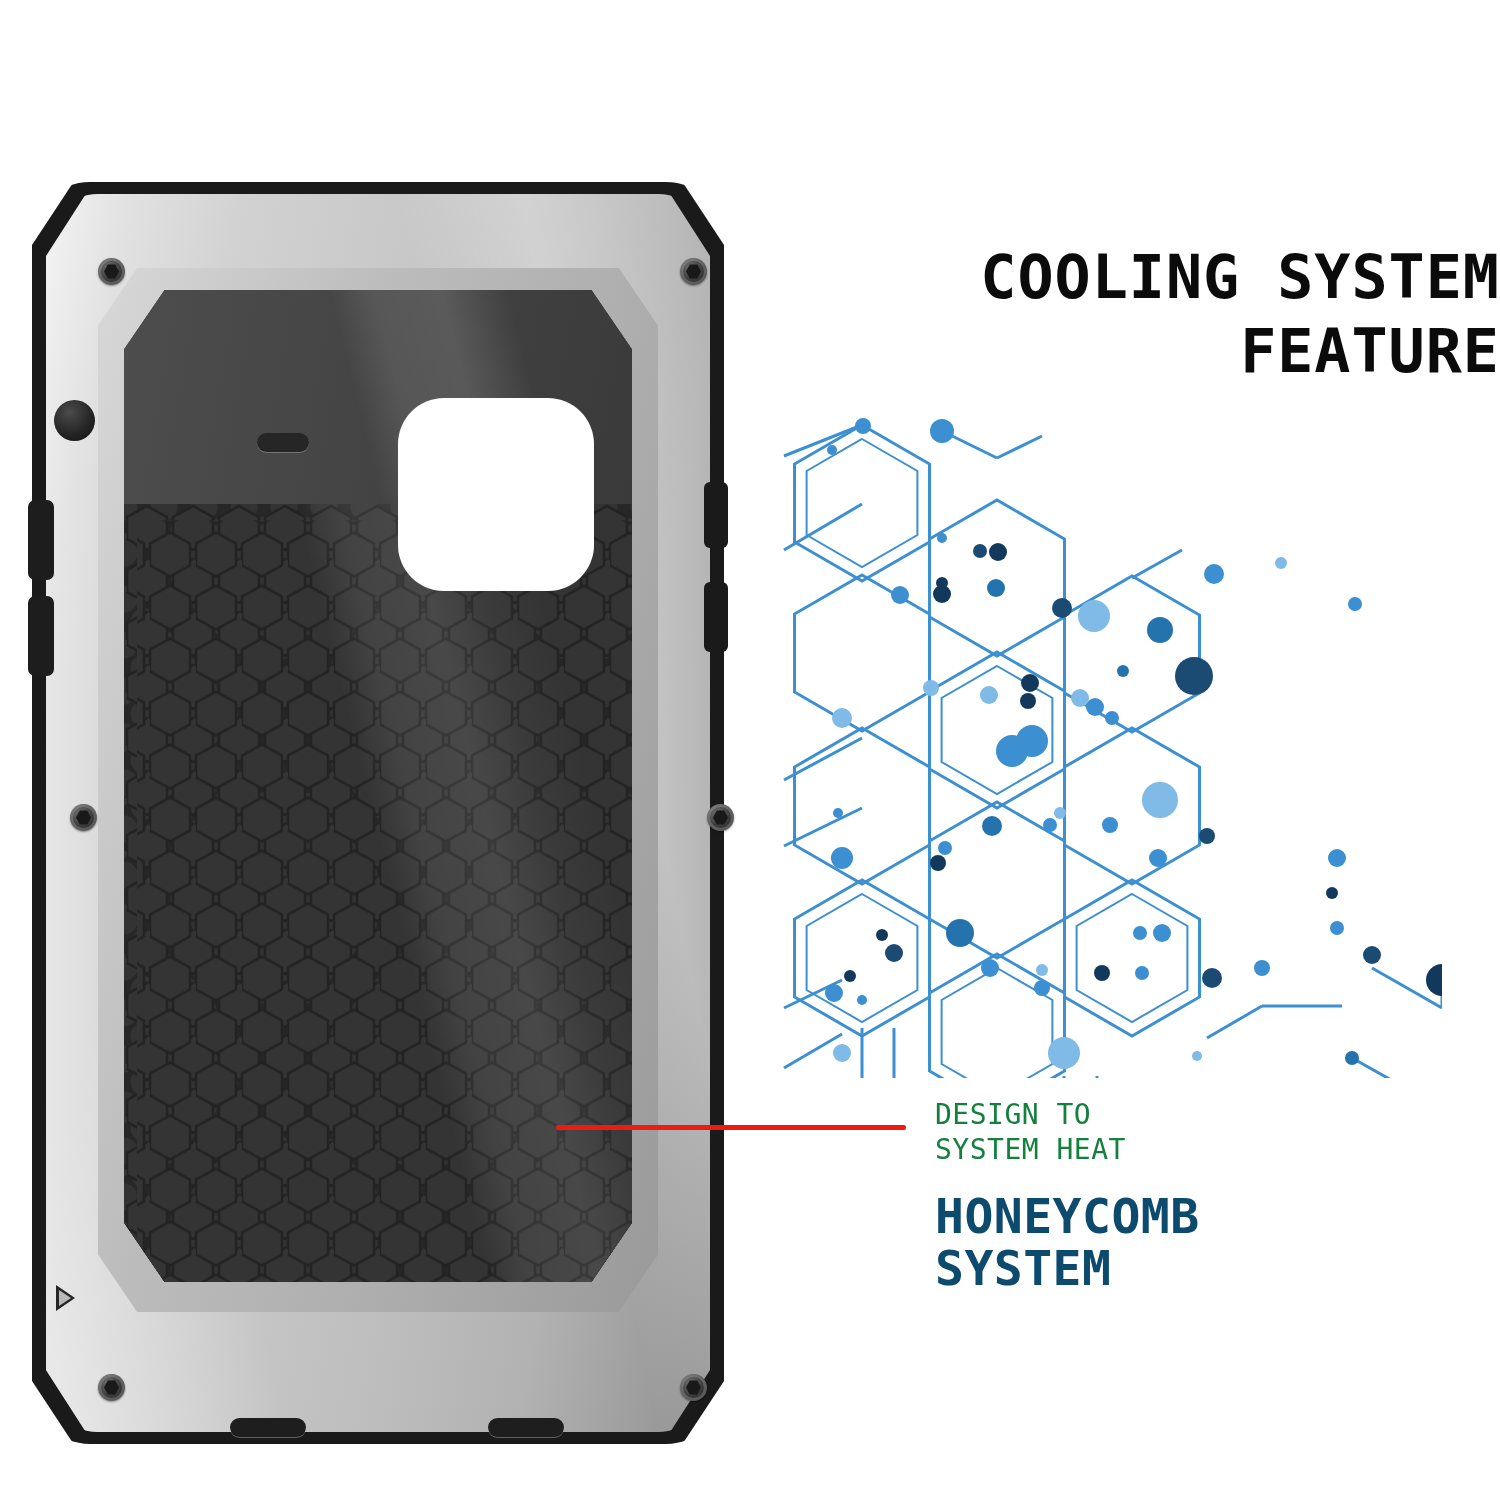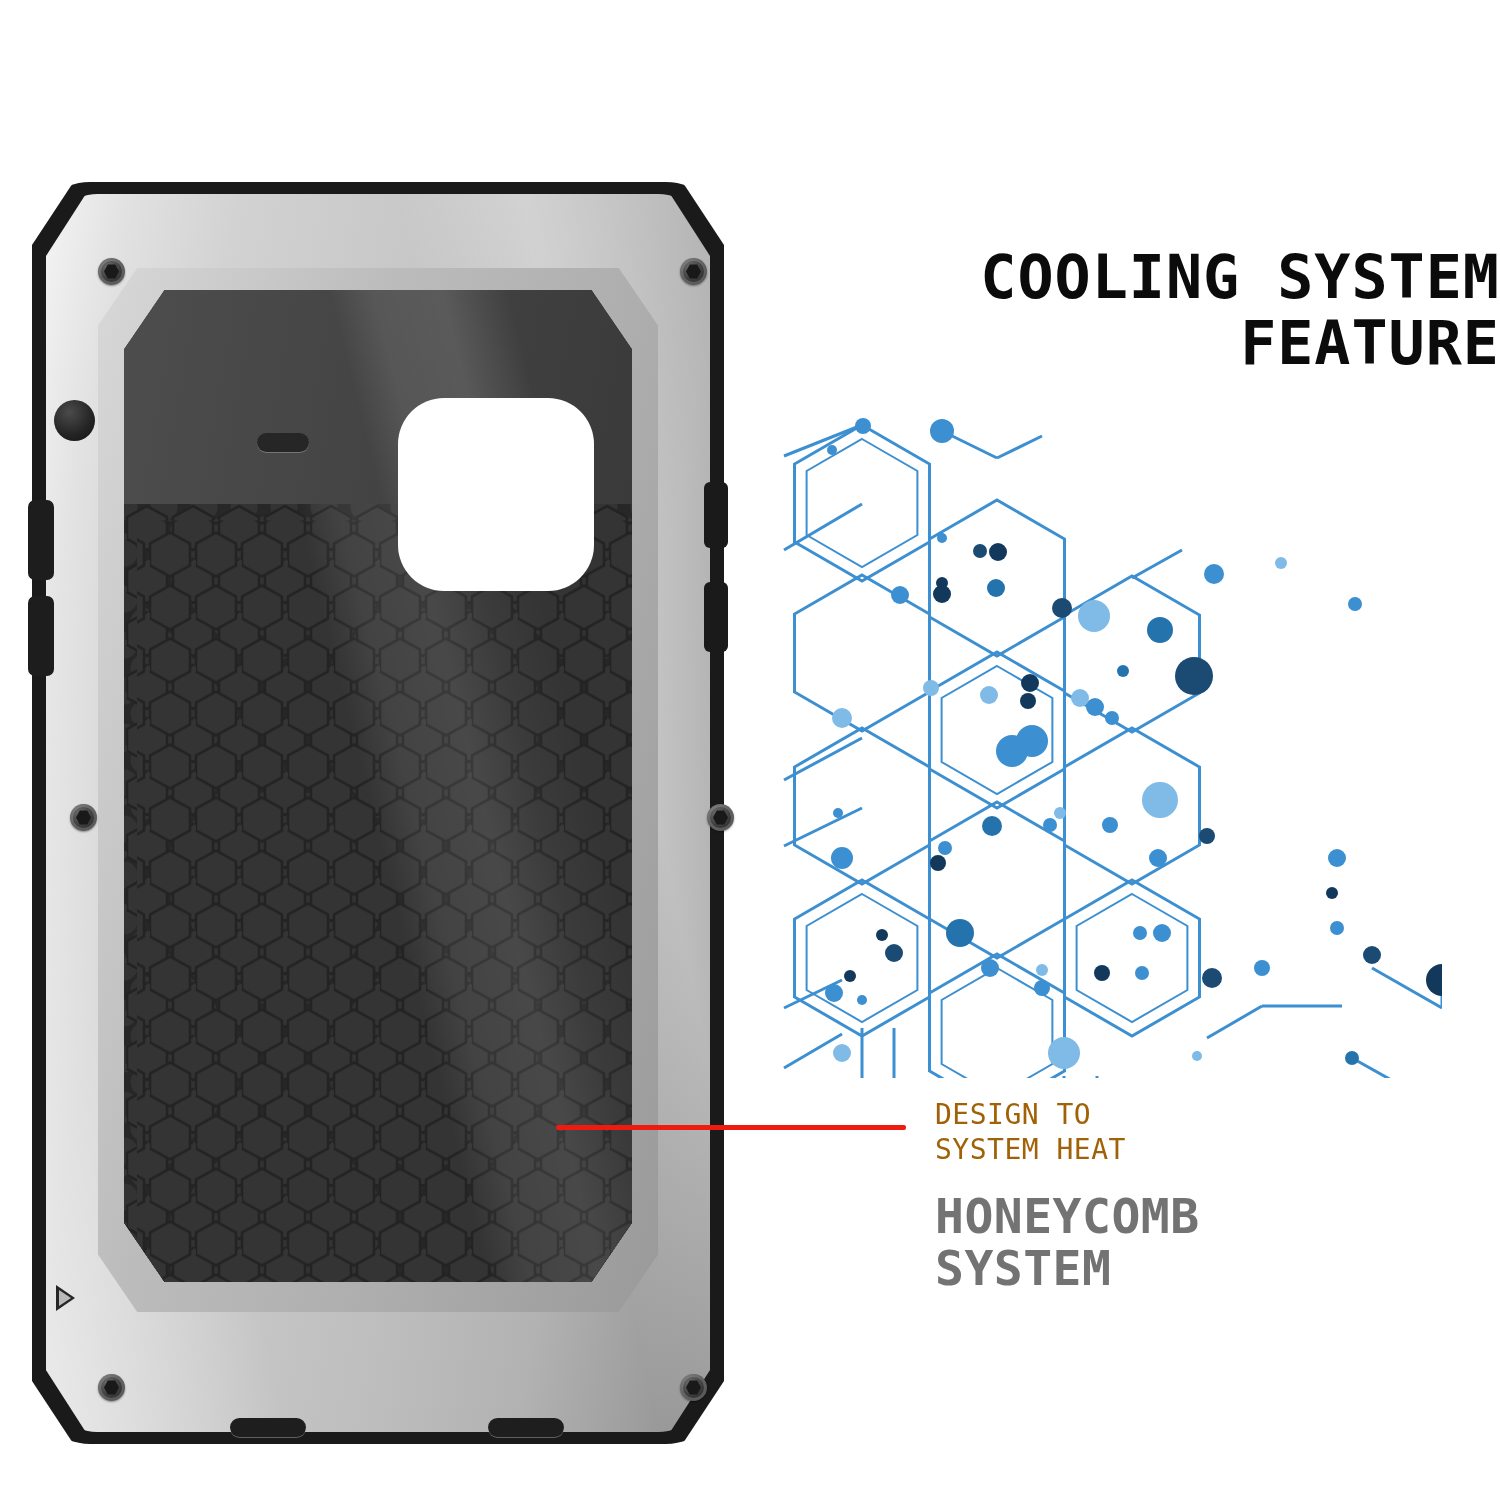--- a/index.html
+++ b/index.html
@@ -146,35 +146,35 @@
   
   .headline{
     position:absolute;left:745px;top:248px;width:755px;text-align:right;
     color:#0b0b0b;line-height:.97;
   }
   .headline .l1,.headline .l2{
     font-family:"DejaVu Sans Mono","Liberation Mono",monospace;
     font-weight:bold;letter-spacing:1px;display:block;
   }
   .headline .l1{font-size:60px;}
-  .headline .l2{font-size:60px;margin-top:8px;}
+  .headline .l2{font-size:60px;margin-top:16px;}
 
   .hexgraphic{position:absolute;left:742px;top:408px;width:700px;height:670px;}
 
   .callout{
     position:absolute;left:935px;top:1098px;width:520px;
   }
   .callout .sub{
     font-family:"DejaVu Sans Mono","Liberation Mono",monospace;
-    font-size:28px;color:#a16207;line-height:1.24;letter-spacing:.5px;
+    font-size:28px;color:#15803d;line-height:1.24;letter-spacing:.5px;
   }
   .callout .big{
     margin-top:24px;
     font-family:"DejaVu Sans Mono","Liberation Mono",monospace;
-    font-weight:bold;font-size:48px;color:#737373;line-height:1.07;letter-spacing:.5px;
+    font-weight:bold;font-size:48px;color:#0c4a6e;line-height:1.07;letter-spacing:.5px;
   }
   .leader{
     position:absolute;left:556px;top:1125px;width:350px;height:5px;background:#ee1b11;
     border-radius:2px;z-index:20;
   }
 </style>
 </head>
 <body>
 
 <div id="stage">

